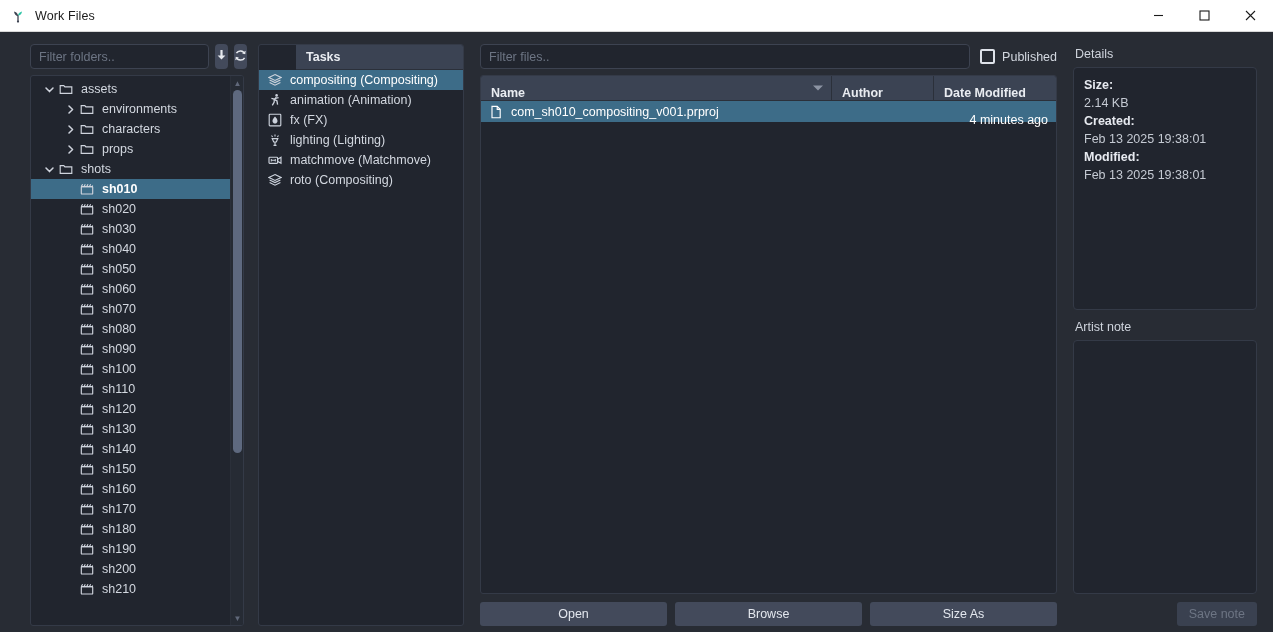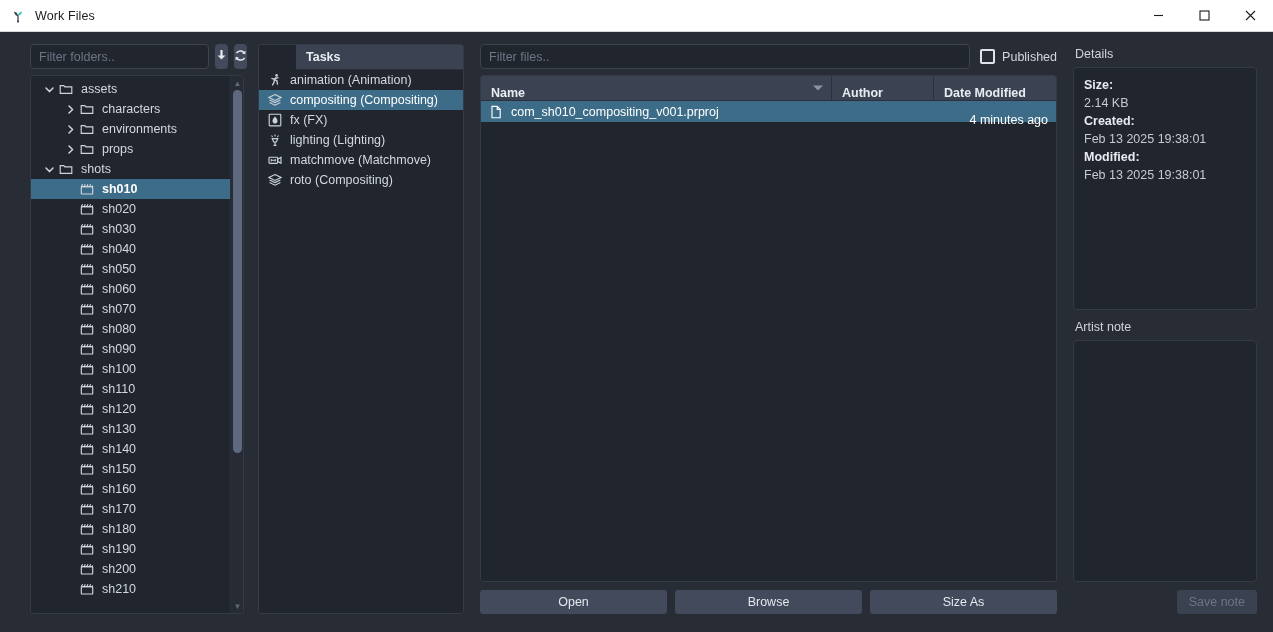--- a/index.html
+++ b/index.html
@@ -33,21 +33,21 @@
     width: 46px; height: 32px;
     display: flex; align-items: center; justify-content: center;
     color: #1b1b1b; cursor: default;
   }
 
   
   .body {
     flex: 1;
     background: #282c34;
     display: flex;
-    padding: 12px 8px 18px 8px;
+    padding: 12px 8px 6px 8px;
     gap: 0;
   }
 
   
   .col { display: flex; flex-direction: column; height: 100%; }
 
   
   .col-folders { width: 242px; min-width: 242px; padding: 0 6px 0 22px; }
   .filter-row { display: flex; align-items: center; gap: 6px; height: 25px; margin-bottom: 6px; }
   .text-input {
@@ -322,34 +322,34 @@
               <span class="arrow">
                 <svg width="11" height="11" viewBox="0 0 11 11" fill="none" stroke="currentColor" stroke-width="1.5" stroke-linecap="round" stroke-linejoin="round">
                   <path d="M4 2 L7.6 5.5 L4 9"></path>
                 </svg>
               </span>
               <span class="ticon">
                 <svg width="14" height="14" viewBox="0 0 14 14" fill="none" stroke="currentColor" stroke-width="1.15">
                   <path d="M1.2 3.6 h3.6 l1.1 1.3 h6.9 v6.5 h-11.6 z"></path>
                 </svg>
               </span>
-              <span class="tlabel">characters</span>
+              <span class="tlabel">environments</span>
             </div>
             <div class="tree-row ind-2">
               <span class="arrow">
                 <svg width="11" height="11" viewBox="0 0 11 11" fill="none" stroke="currentColor" stroke-width="1.5" stroke-linecap="round" stroke-linejoin="round">
                   <path d="M4 2 L7.6 5.5 L4 9"></path>
                 </svg>
               </span>
               <span class="ticon">
                 <svg width="14" height="14" viewBox="0 0 14 14" fill="none" stroke="currentColor" stroke-width="1.15">
                   <path d="M1.2 3.6 h3.6 l1.1 1.3 h6.9 v6.5 h-11.6 z"></path>
                 </svg>
               </span>
-              <span class="tlabel">environments</span>
+              <span class="tlabel">characters</span>
             </div>
             <div class="tree-row ind-2">
               <span class="arrow">
                 <svg width="11" height="11" viewBox="0 0 11 11" fill="none" stroke="currentColor" stroke-width="1.5" stroke-linecap="round" stroke-linejoin="round">
                   <path d="M4 2 L7.6 5.5 L4 9"></path>
                 </svg>
               </span>
               <span class="ticon">
                 <svg width="14" height="14" viewBox="0 0 14 14" fill="none" stroke="currentColor" stroke-width="1.15">
                   <path d="M1.2 3.6 h3.6 l1.1 1.3 h6.9 v6.5 h-11.6 z"></path>
@@ -607,41 +607,41 @@
           <div class="thumb" id="tree-thumb" style="top: 14px; height: 363px;"></div>
           <div class="arrow-down">▼</div>
         </div>
       </div>
     </div>
 
     <div class="col col-tasks">
       <div class="panel">
         <div class="panel-header">Tasks</div>
         <div class="task-list" id="task-list">
+            <div class="task-row selected">
+              <span class="ticon">
+                <svg width="14" height="14" viewBox="0 0 14 14" fill="none" stroke="currentColor" stroke-width="1.15">
+                  <path d="M7 1.6 L13 4.5 L7 7.4 L1 4.5 Z"></path>
+                  <path d="M1.6 7.0 L7 9.6 L12.4 7.0"></path>
+                  <path d="M1.6 9.6 L7 12.2 L12.4 9.6"></path>
+                </svg>
+              </span>
+              <span>compositing (Compositing)</span>
+            </div>
             <div class="task-row">
               <span class="ticon">
                 <svg width="14" height="14" viewBox="0 0 14 14" fill="none" stroke="currentColor" stroke-width="1.15">
                   <circle cx="8.6" cy="2.4" r="1.3" fill="currentColor" stroke="none"></circle>
                   <path d="M8.4 4.4 L6.2 6.4 L6.2 9.0 L4.3 12.4" stroke-width="1.3"></path>
                   <path d="M6.2 6.4 L8.9 7.8 L9.6 11.6" stroke-width="1.3"></path>
                   <path d="M7.0 5.3 L10.6 4.6" stroke-width="1.3"></path>
                   <path d="M6.3 6.2 L3.4 5.4" stroke-width="1.3"></path>
                 </svg>
               </span>
               <span>animation (Animation)</span>
-            </div>
-            <div class="task-row selected">
-              <span class="ticon">
-                <svg width="14" height="14" viewBox="0 0 14 14" fill="none" stroke="currentColor" stroke-width="1.15">
-                  <path d="M7 1.6 L13 4.5 L7 7.4 L1 4.5 Z"></path>
-                  <path d="M1.6 7.0 L7 9.6 L12.4 7.0"></path>
-                  <path d="M1.6 9.6 L7 12.2 L12.4 9.6"></path>
-                </svg>
-              </span>
-              <span>compositing (Compositing)</span>
             </div>
             <div class="task-row">
               <span class="ticon">
                 <svg width="14" height="14" viewBox="0 0 14 14" fill="none" stroke="currentColor" stroke-width="1.15">
                   <rect x="1.2" y="1.2" width="11.6" height="11.6" rx="0.8"></rect>
                   <path d="M7 3.6 C8.6 5.4 9.5 6.6 9.5 8.0 C9.5 9.5 8.4 10.6 7 10.6 C5.6 10.6 4.5 9.5 4.5 8.0 C4.5 6.8 5.3 5.6 7 3.6 Z" fill="currentColor" stroke="none"></path>
                 </svg>
               </span>
               <span>fx (FX)</span>
             </div>

